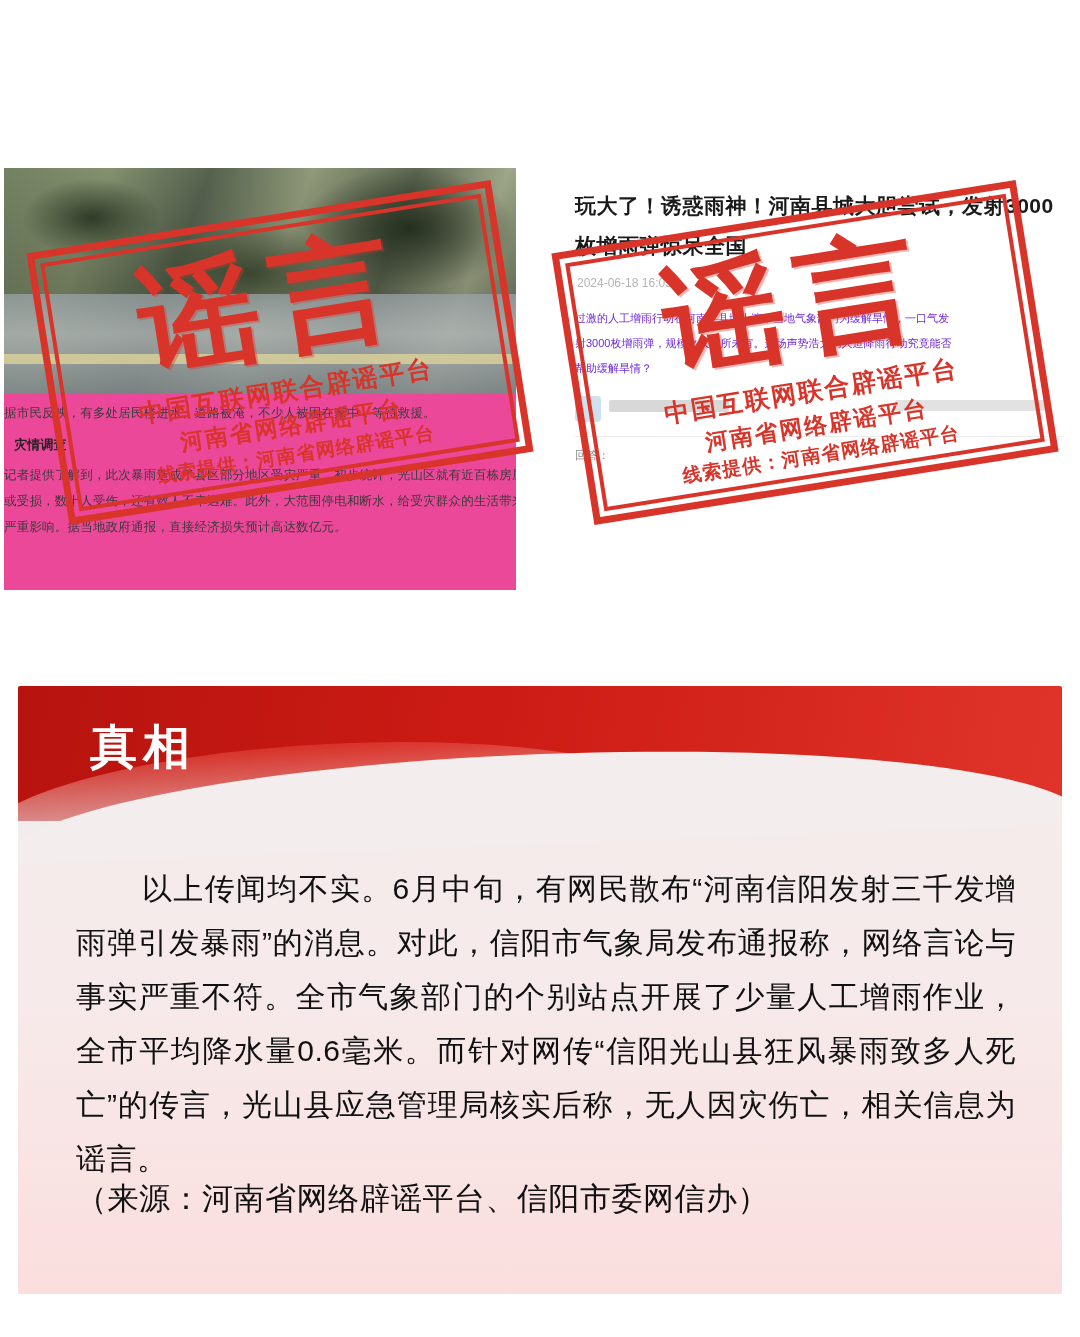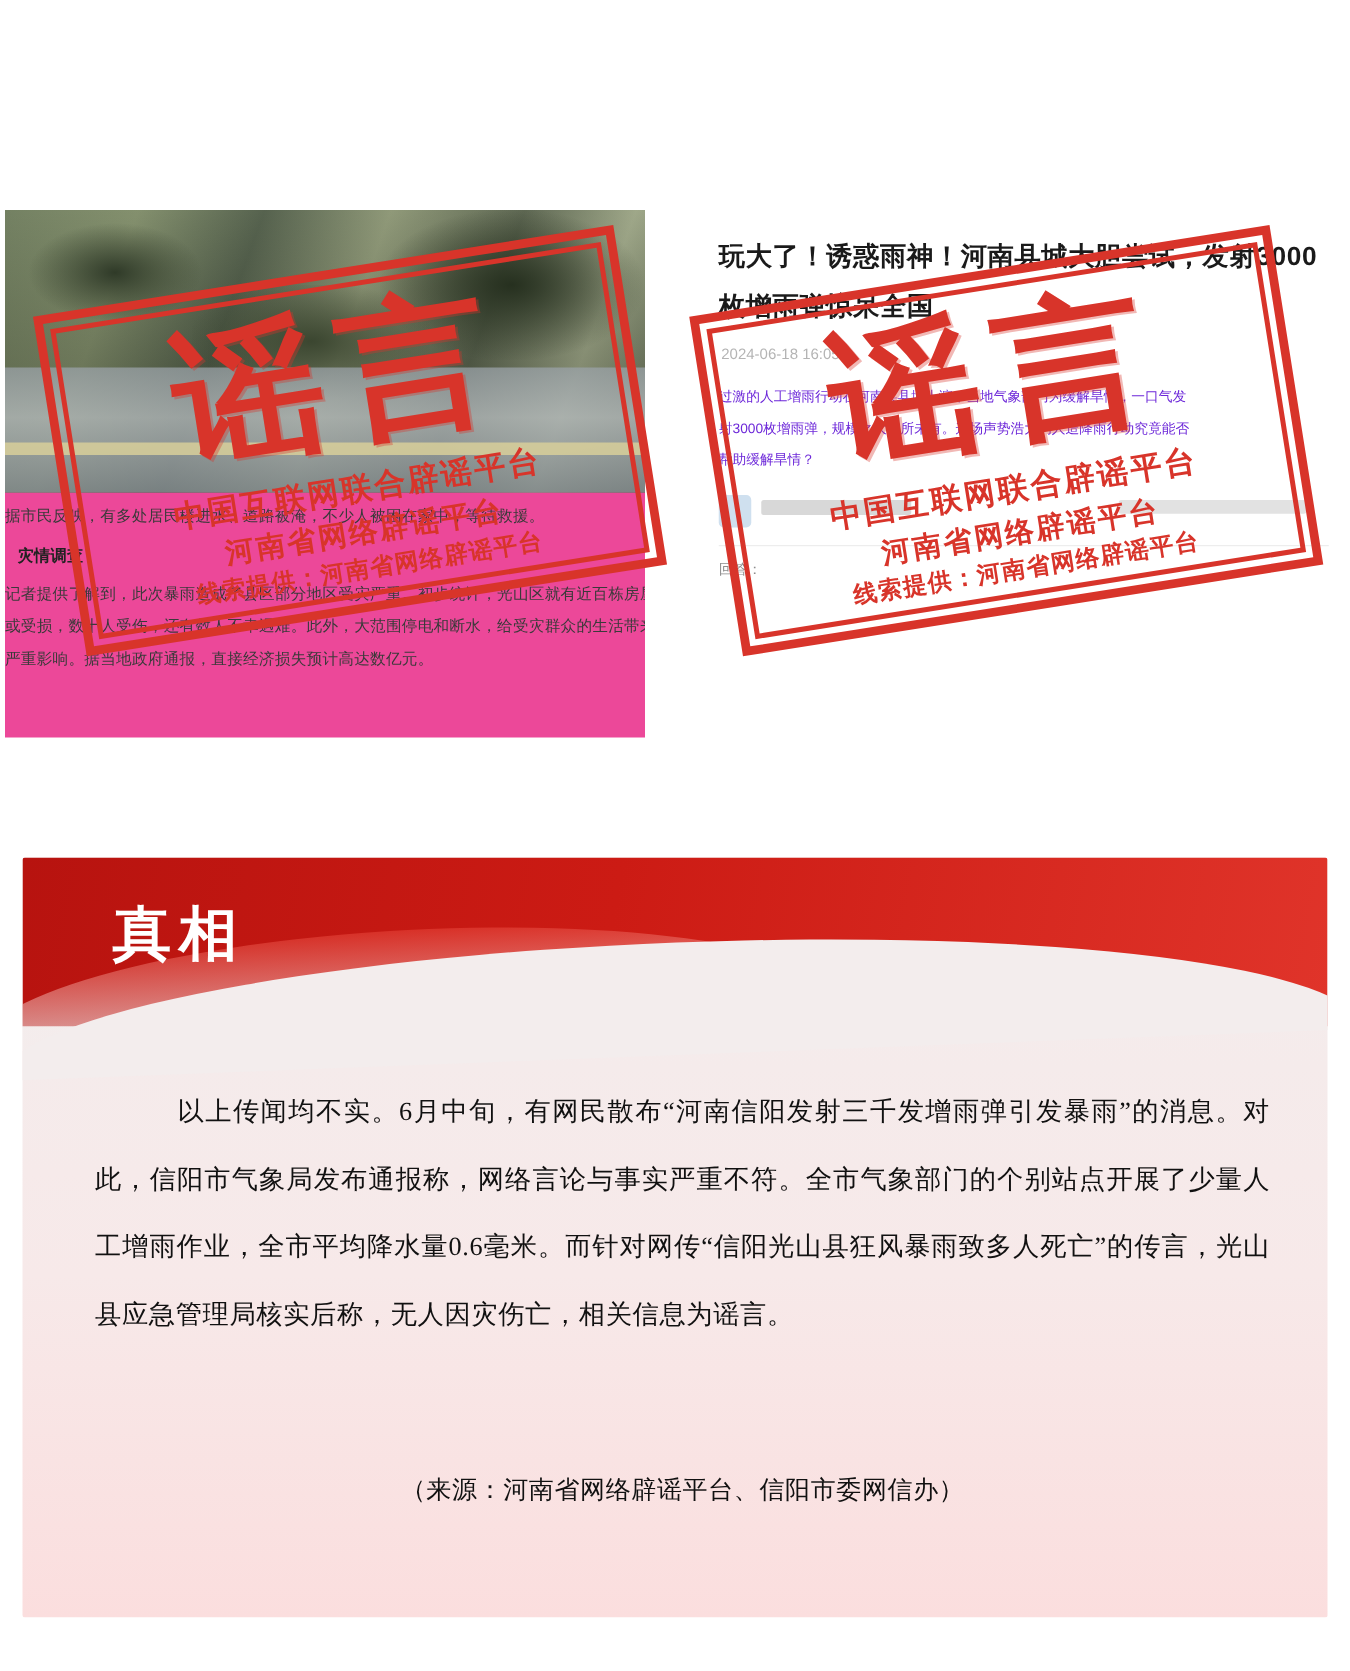--- a/index.html
+++ b/index.html
@@ -299,36 +299,36 @@
     font-size: 47px;
     font-weight: bold;
     color: #ffffff;
     letter-spacing: 6px;
   }
   .truth-body {
     position: absolute;
     left: 58px;
     top: 176px;
     width: 940px;
-    font-family: Liberation Serif, serif;
-    font-size: 21px;
+    font-family: Liberation Sans, sans-serif;
+    font-size: 30px;
     line-height: 54px;
     color: #111111;
     text-align: justify;
     text-indent: 66px;
     letter-spacing: .5px;
   }
   .truth-source {
     position: absolute;
     left: 58px;
     top: 492px;
     width: 940px;
-    text-align: center;
+    text-align: left;
     font-family: "DejaVu Serif", serif;
-    font-size: 20px;
+    font-size: 31px;
     color: #111111;
     letter-spacing: .5px;
   }
   .bottom-strip {
     position: absolute;
     left: 0;
     top: 1294px;
     width: 1080px;
     height: 43px;
     background: #ffffff;

